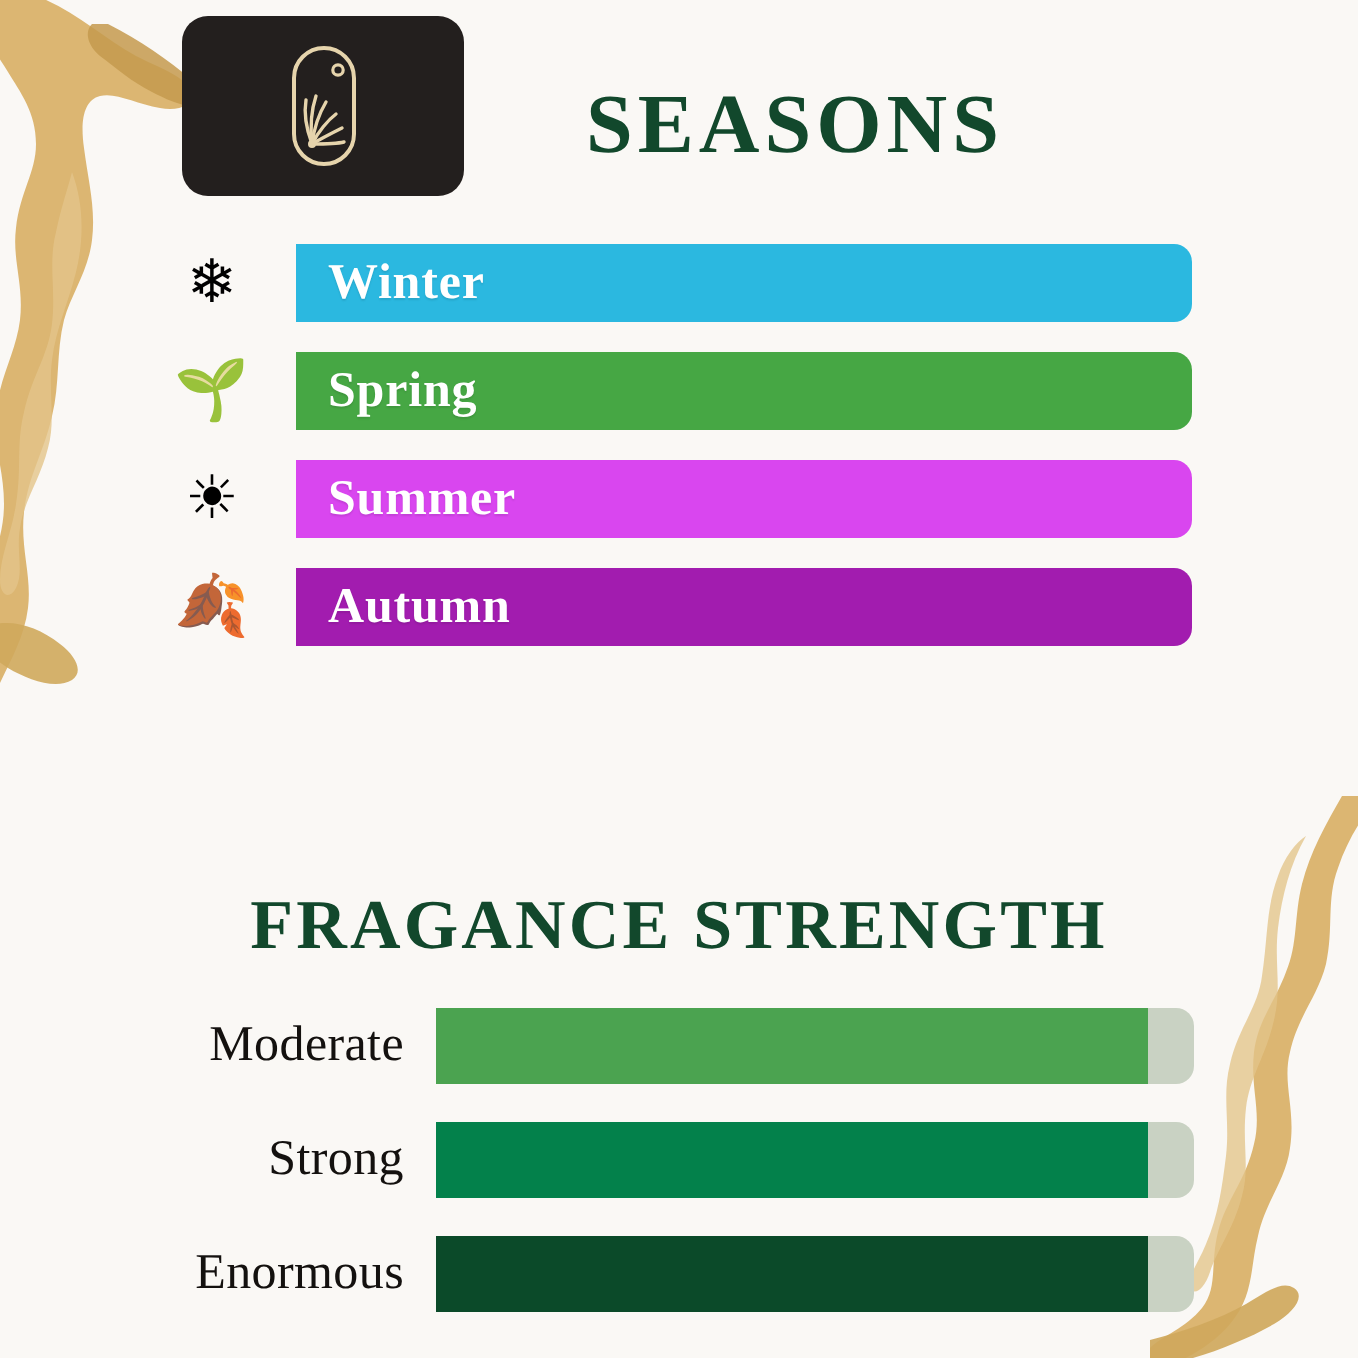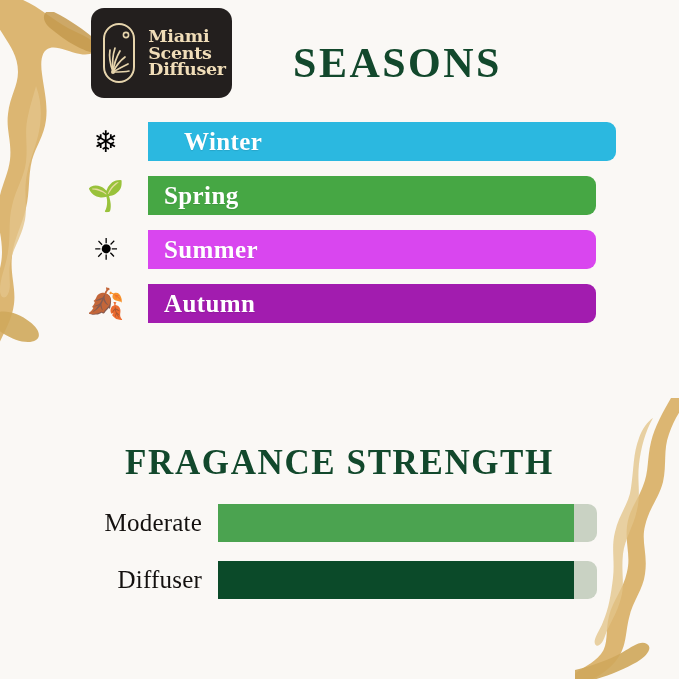--- a/index.html
+++ b/index.html
@@ -248,35 +248,30 @@
             <path d="M16,52 C13,44 12,36 13,30"></path>
             <path d="M16,52 C15,43 16,34 18,28"></path>
             <path d="M16,52 C17,44 20,36 23,31"></path>
             <path d="M16,52 C19,46 24,40 28,37"></path>
             <path d="M16,52 C21,49 27,46 31,44"></path>
             <path d="M16,52 C22,52 28,52 32,51"></path>
           </g>
           <circle cx="16" cy="52" r="2" fill="#e6d4ac"></circle>
         </svg>
       </span>
-      <span class="logo-words">
-        <span>Miami</span>
-        <span>Scents</span>
-        <span>Diffuser</span>
-      </span>
     </div>
   </div>
 
   <div class="title-seasons" style="color: rgb(18, 72, 44);">SEASONS</div>
 
   <div class="seasons">
 
     <div class="season-row">
       <span class="season-icon">❄</span>
-      <div class="season-bar" id="bar-0" style="background: rgb(43, 184, 224); padding-left: 20px;">
+      <div class="season-bar" id="bar-0" style="background: rgb(43, 184, 224);">
         <span class="season-label">Winter</span>
       </div>
     </div>
 
     <div class="season-row">
       <span class="season-icon">🌱</span>
       <div class="season-bar" id="bar-1" style="background: rgb(70, 167, 68);">
         <span class="season-label">Spring</span>
       </div>
     </div>
@@ -302,23 +297,29 @@
 
   <div class="strengths">
 
     <div class="strength-row">
       <span class="strength-label">Moderate</span>
       <div class="strength-track" style="background: rgb(201, 210, 195);">
         <div class="strength-fill" id="fill-0" style="background: rgb(75, 163, 80); width: 94%;"></div>
       </div>
     </div>
 
-
     <div class="strength-row">
-      <span class="strength-label">Diffuser</span>
+      <span class="strength-label">Strong</span>
+      <div class="strength-track" style="background: rgb(201, 210, 195);">
+        <div class="strength-fill" id="fill-1" style="background: rgb(3, 129, 75); width: 94%;"></div>
+      </div>
+    </div>
+
+    <div class="strength-row">
+      <span class="strength-label">Enormous</span>
       <div class="strength-track" style="background: rgb(201, 210, 195);">
         <div class="strength-fill" id="fill-2" style="background: rgb(11, 74, 41); width: 94%;"></div>
       </div>
     </div>
 
   </div>
 
 </div>
 
 </body></html>

